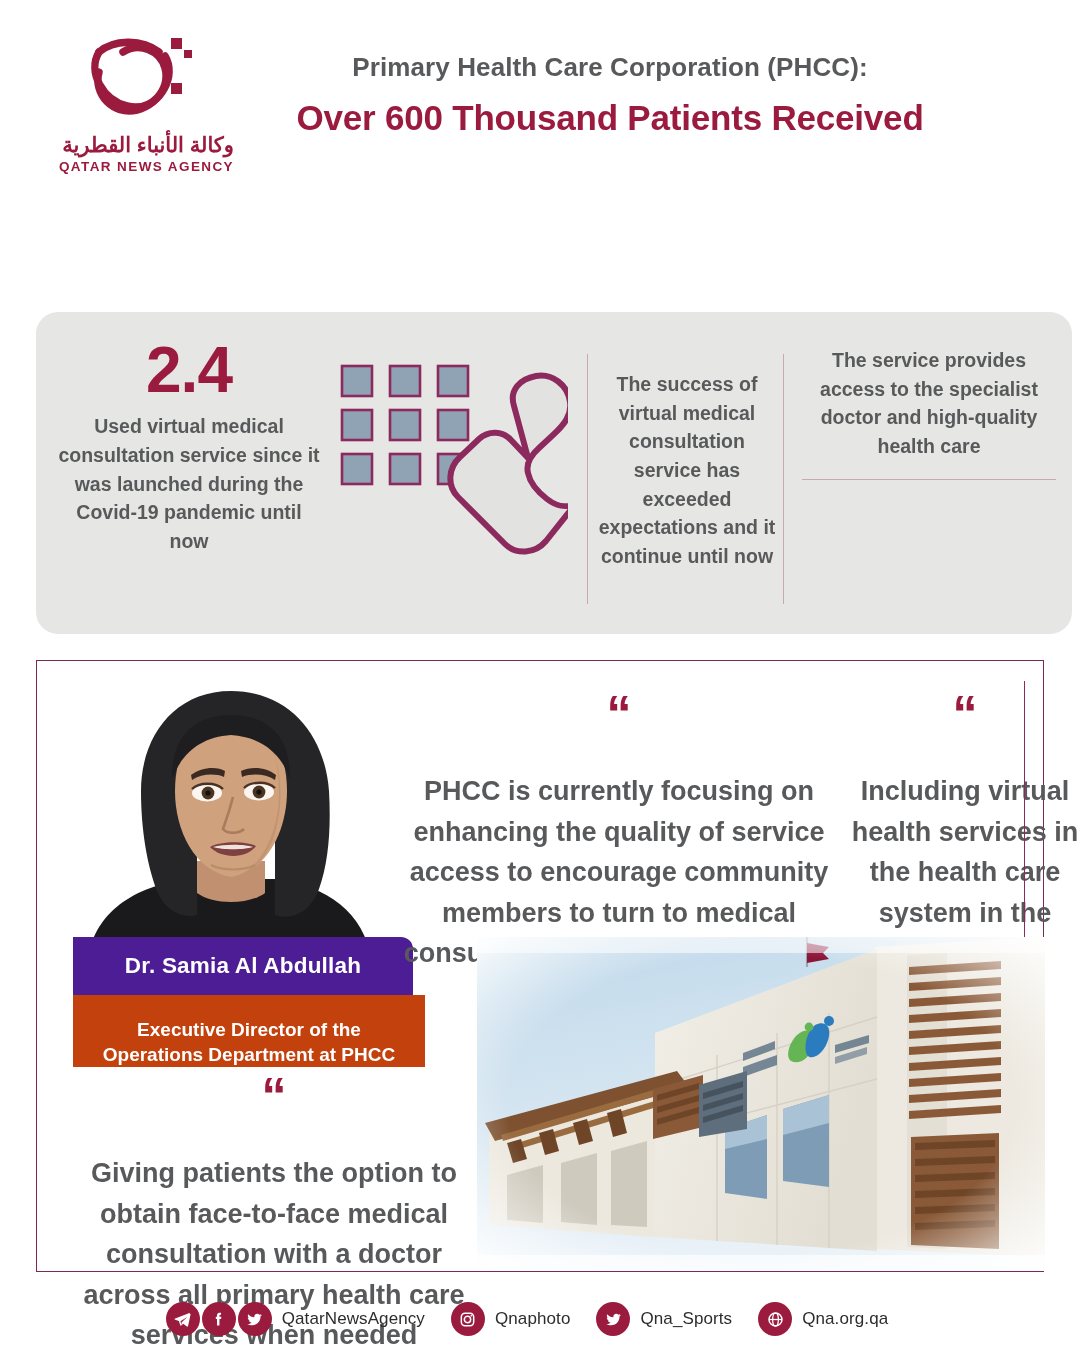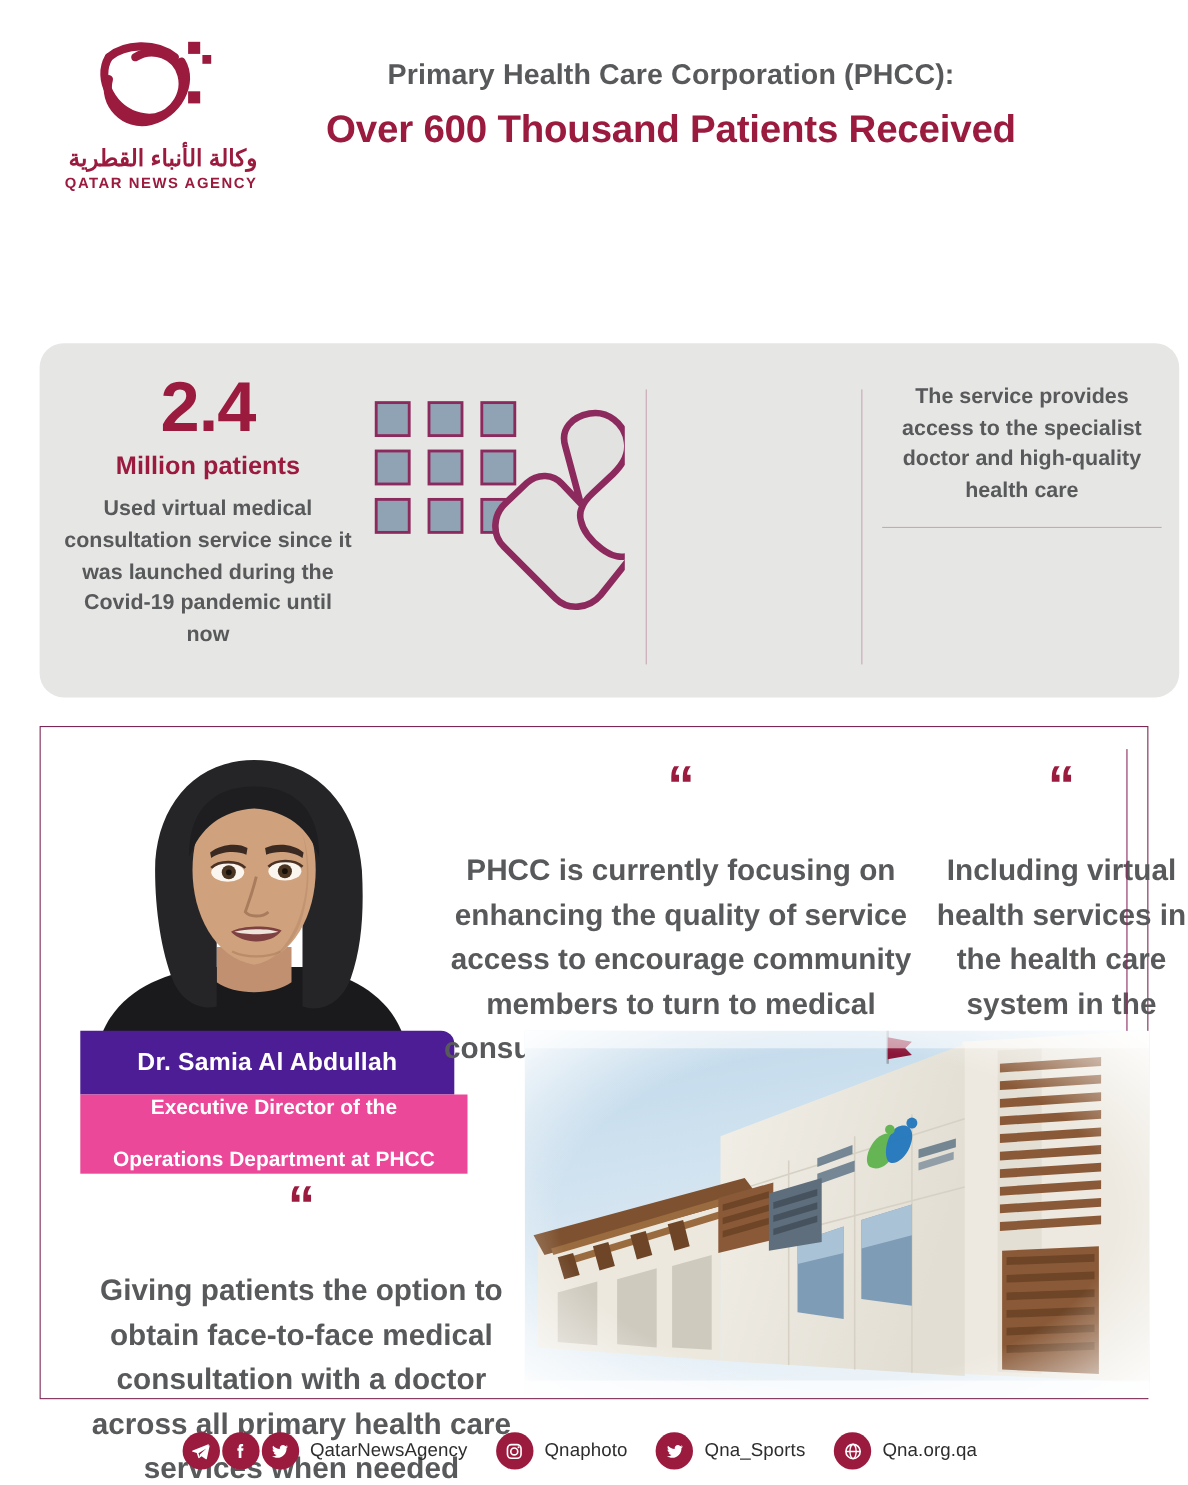--- a/index.html
+++ b/index.html
@@ -52,22 +52,22 @@
   }
   .portrait { position:absolute; left:32px; top:18px; width:312px; height:282px; overflow:hidden; }
   .name-plate {
     position:absolute; left:36px; top:276px; width:340px; height:58px;
     background:#4c1d95; border-radius:0 12px 0 0;
     display:flex; align-items:center; justify-content:center;
   }
   .name-plate span { font-size:22.5px; font-weight:bold; color:#fff; letter-spacing:.2px; }
   .title-plate {
     position:absolute; left:36px; top:334px; width:352px; height:72px;
-    background:#ec4899; display:flex; flex-direction:column;
-    align-items:center; justify-content:space-between;
+    background:#c2410c; display:flex; flex-direction:column;
+    align-items:center; justify-content:flex-end;
   }
   .title-plate span { font-size:19px; font-weight:bold; color:#fff; line-height:1.32; text-align:center; }
 
   .q-mark { color:#9B1B3F; font-weight:bold; line-height:1; user-select:none; }
   .q-open  { font-size:50px; }
   .q-close { font-size:50px; transform:rotate(180deg); display:inline-block; }
 
   .quote-blk { position:absolute; text-align:center; }
   .quote-txt { font-size:27px; font-weight:bold; color:#58595B; line-height:1.5;margin-top:32px; }
 
@@ -116,21 +116,20 @@
       <div class="headline">
         <div>Over 600 Thousand Patients Received</div>
       </div>
     </div>
   </div>
 
   <div class="stats-panel">
 
     <div class="col-a">
       <div class="big-num">2.4</div>
-      <div class="num-sub">Million patients</div>
       <div class="col-a-body">Used virtual medical consultation service since it was launched during the Covid-19 pandemic until now</div>
     </div>
 
     <svg class="phone-art" viewBox="0 0 236 250">
       <g>
         <rect x="10" y="24" width="30" height="30" fill="#8FA3B5" stroke="#8C2A5E" stroke-width="2.6"></rect>
         <rect x="58" y="24" width="30" height="30" fill="#8FA3B5" stroke="#8C2A5E" stroke-width="2.6"></rect>
         <rect x="106" y="24" width="30" height="30" fill="#8FA3B5" stroke="#8C2A5E" stroke-width="2.6"></rect>
         <rect x="10" y="68" width="30" height="30" fill="#8FA3B5" stroke="#8C2A5E" stroke-width="2.6"></rect>
         <rect x="58" y="68" width="30" height="30" fill="#8FA3B5" stroke="#8C2A5E" stroke-width="2.6"></rect>
@@ -220,20 +219,21 @@
                  C 153 88, 167 89, 175 98
                  L 192 116
                  L 178 64
                  C 173 48, 184 37, 200 34 Z" fill="#E2E2E0" stroke="#8C2A5E" stroke-width="6" stroke-linejoin="round"></path>
       </g>
     </svg>
 
     <div class="vdiv vdiv-1"></div>
     <div class="vdiv vdiv-2"></div>
 
+    <div class="col-b">The success of virtual medical consultation service has exceeded expectations and it continue until now</div>
 
     <div class="col-c">
       <div class="col-c-t">The service provides access to the specialist doctor and high-quality health care</div>
       <div class="hdiv"></div>
     </div>
   </div>
 
   <div class="quote-card">
 
     <svg class="portrait" viewBox="0 0 312 282">

